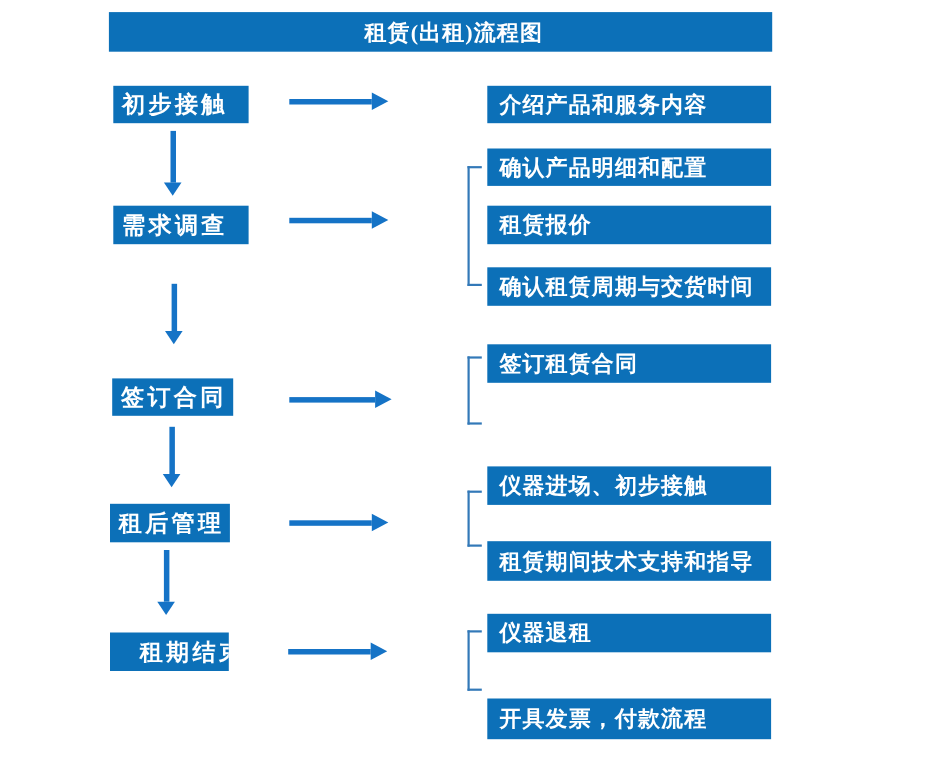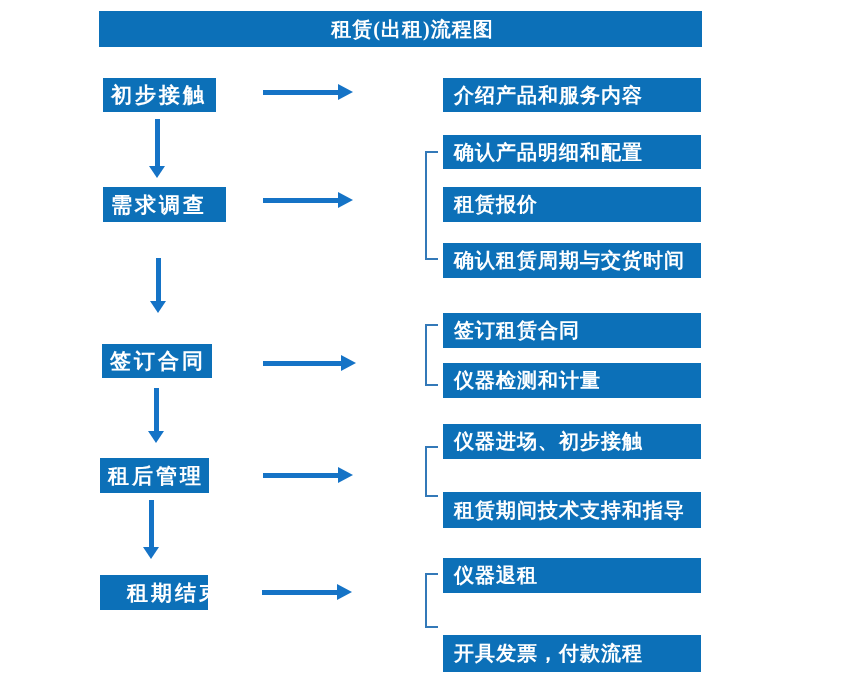--- a/index.html
+++ b/index.html
@@ -80,21 +80,21 @@
 </style>
 </head>
 <body>
 
 <div class="canvas">
 
   <div class="box titlebar">
     <span>租赁(出租)流程图</span>
   </div>
 
-  <div class="box lbox" style="left:103px; top:78px;  width:113px; height:34px;">
+  <div class="box lbox" style="left:103px; top:78px;  width:123px; height:34px;">
       <span>初步接触</span>
     </div>
   <div class="box lbox" style="left:103px; top:187px; width:123px; height:35px;text-align:center;">
       <span>需求调查</span>
     </div>
   <div class="box lbox" style="left:102px; top:344px; width:110px; height:34px;">
       <span>签订合同</span>
     </div>
   <div class="box lbox" style="left:100px; top:458px; width:109px; height:35px;">
       <span>租后管理</span>
@@ -112,23 +112,20 @@
     </div>
   <div class="box rbox" style="left:443px; top:187px; height:35px;font-family:Liberation Serif, serif;">
       <span>租赁报价</span>
     </div>
   <div class="box rbox" style="left:443px; top:243px; height:35px;">
       <span>确认租赁周期与交货时间</span>
     </div>
 
   <div class="box rbox" style="left:443px; top:313px; height:35px;">
       <span>签订租赁合同</span>
-    </div>
-  <div class="box rbox" style="left:443px; top:363px; height:35px;">
-      <span>仪器检测和计量</span>
     </div>
 
   <div class="box rbox" style="left:443px; top:424px; height:35px;">
       <span>仪器进场、初步接触</span>
     </div>
   <div class="box rbox" style="left:443px; top:492px; height:36px;text-align:right;">
       <span>租赁期间技术支持和指导</span>
     </div>
 
   <div class="box rbox" style="left:443px; top:558px; height:35px;">

